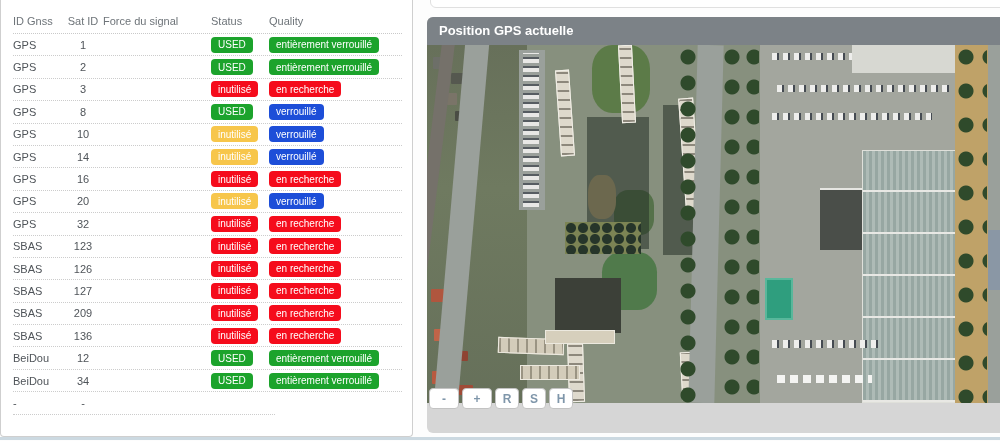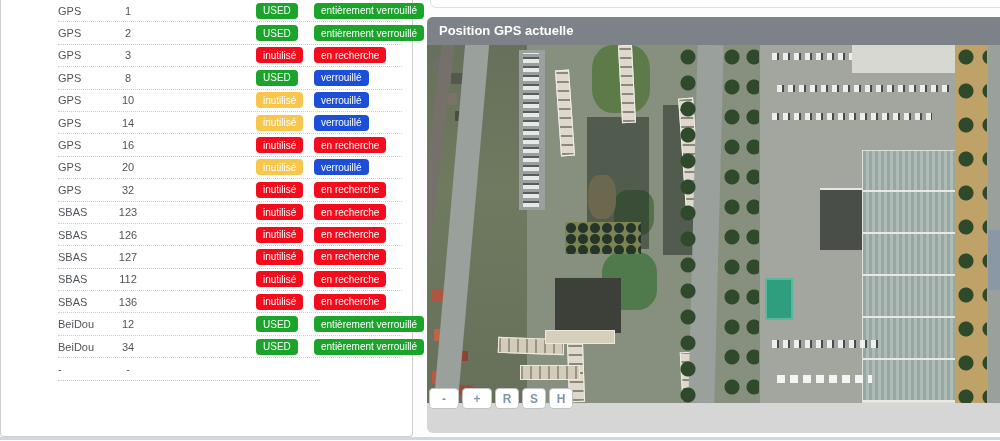--- a/index.html
+++ b/index.html
@@ -13,21 +13,21 @@
     overflow:hidden; }
   .signal-header .t { position:absolute; left:10px; top:-4px; font-size:12.5px; font-weight:bold; }
   .help-icon { position:absolute; right:7px; top:-6px; width:15px; height:15px; border-radius:50%;
     background:#6a6f74; color:#b9bdc0; font-size:10px; text-align:center; line-height:15px; }
   .tbl { padding:0 10px 0 12px; }
   .thead { display:grid; grid-template-columns:50px 40px 108px 58px auto;
     margin-top:15px; padding-bottom:6px; border-bottom:1px dotted #c9c9c9;
     color:#6e7479; font-size:11px; }
   .thead .c1 { text-align:center; }
   .row { display:grid; grid-template-columns:50px 40px 108px 58px auto; align-items:center;
-    height:22.4px; border-bottom:1px dotted #cccccc; font-size:11px; color:#4f5459;margin-left:45px; }
+    height:22.4px; border-bottom:1px dotted #cccccc; font-size:11px; color:#4f5459; }
   .row:last-child { border-bottom:none; position:relative; }
   .row:last-child::after { content:""; position:absolute; left:0; bottom:0; width:262px;
     border-bottom:1px dotted #cccccc; }
   .row .sat { text-align:center; }
   .bar { width:97px; height:5px; background:#c9c9c9; border-radius:3px; overflow:hidden; }
   .bar > i { display:block; height:100%; background:#3a7d2b; border-radius:3px; }
   .badge { display:inline-block; color:#fff; font-weight:normal; font-size:10px;
     padding:2.5px 7px; border-radius:4px; white-space:nowrap; }
   .b-success { background:#1ca32c; } .b-danger { background:#f50c1c; }
   .b-warning { background:#f7c64b; } .b-orange { background:#1d4ed8; }
@@ -67,20 +67,27 @@
     background-image:
       repeating-linear-gradient(0deg,#e8e8e4 0 2px,transparent 2px 42px),
       repeating-linear-gradient(90deg,#97a7a2 0 3px,#aebbb6 3px 6px); }
   .house { border-radius:1px; }
 </style>
 </head>
 <body>
 
 <div class="signal-panel">
   <div class="tbl">
+    <div class="thead">
+      <span>ID Gnss</span>
+      <span class="c1">Sat ID</span>
+      <span>Force du signal</span>
+      <span>Status</span>
+      <span>Quality</span>
+    </div>
     <div id="rows">
   <div class="row">
     <span class="gnss">GPS</span>
     <span class="sat">1</span>
     <span><span class="bar"><i style="width: 50%;"></i></span></span>
     <span><span class="badge st b-success">USED</span></span>
     <span><span class="badge qu b-success">entièrement verrouillé</span></span>
   </div>
 
   <div class="row">
@@ -166,21 +173,21 @@
   <div class="row">
     <span class="gnss">SBAS</span>
     <span class="sat">127</span>
     <span><span class="bar"><i style="width: 0%;"></i></span></span>
     <span><span class="badge st b-danger">inutilisé</span></span>
     <span><span class="badge qu b-danger">en recherche</span></span>
   </div>
 
   <div class="row">
     <span class="gnss">SBAS</span>
-    <span class="sat">112</span>
+    <span class="sat">209</span>
     <span><span class="bar"><i style="width: 0%;"></i></span></span>
     <span><span class="badge st b-danger">inutilisé</span></span>
     <span><span class="badge qu b-danger">en recherche</span></span>
   </div>
 
   <div class="row">
     <span class="gnss">SBAS</span>
     <span class="sat">136</span>
     <span><span class="bar"><i style="width: 0%;"></i></span></span>
     <span><span class="badge st b-danger">inutilisé</span></span>

